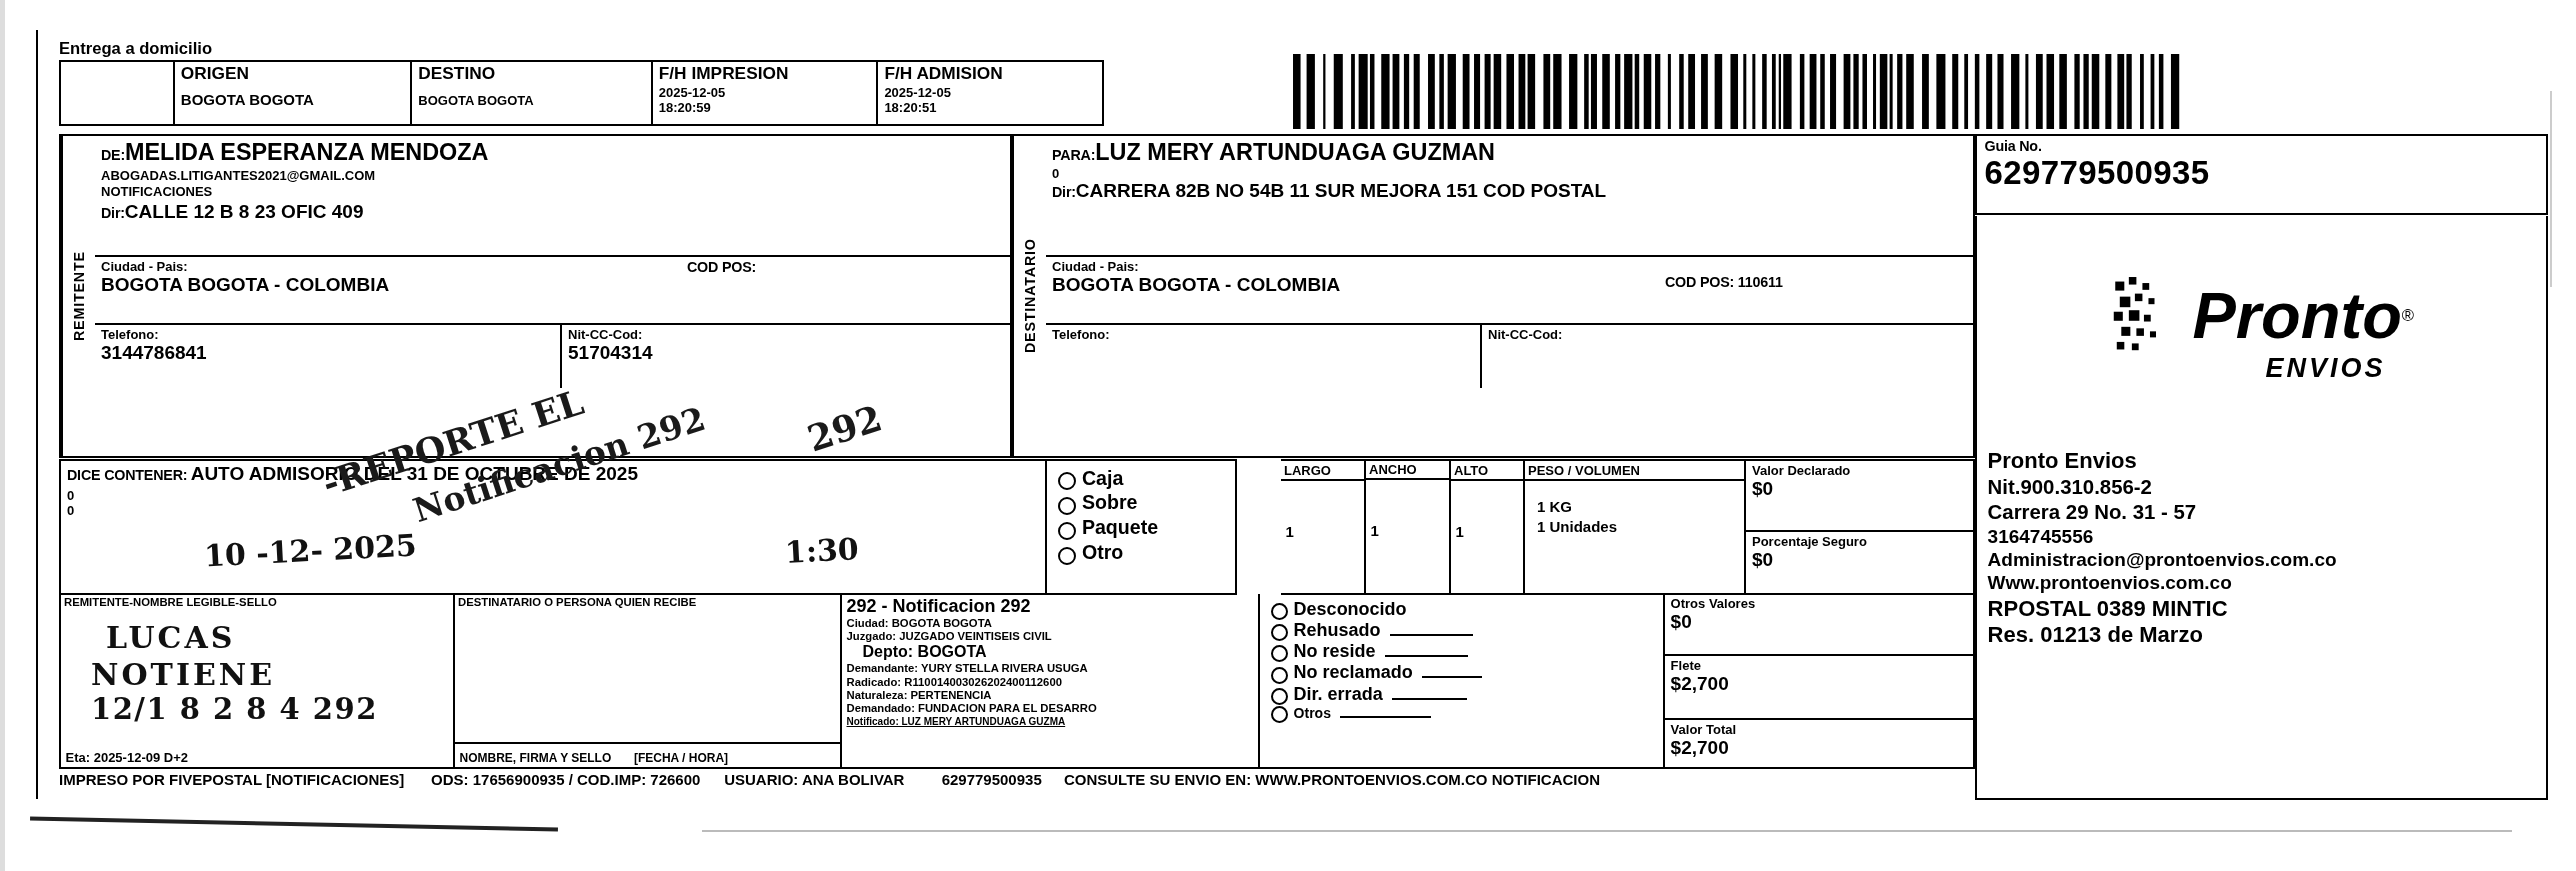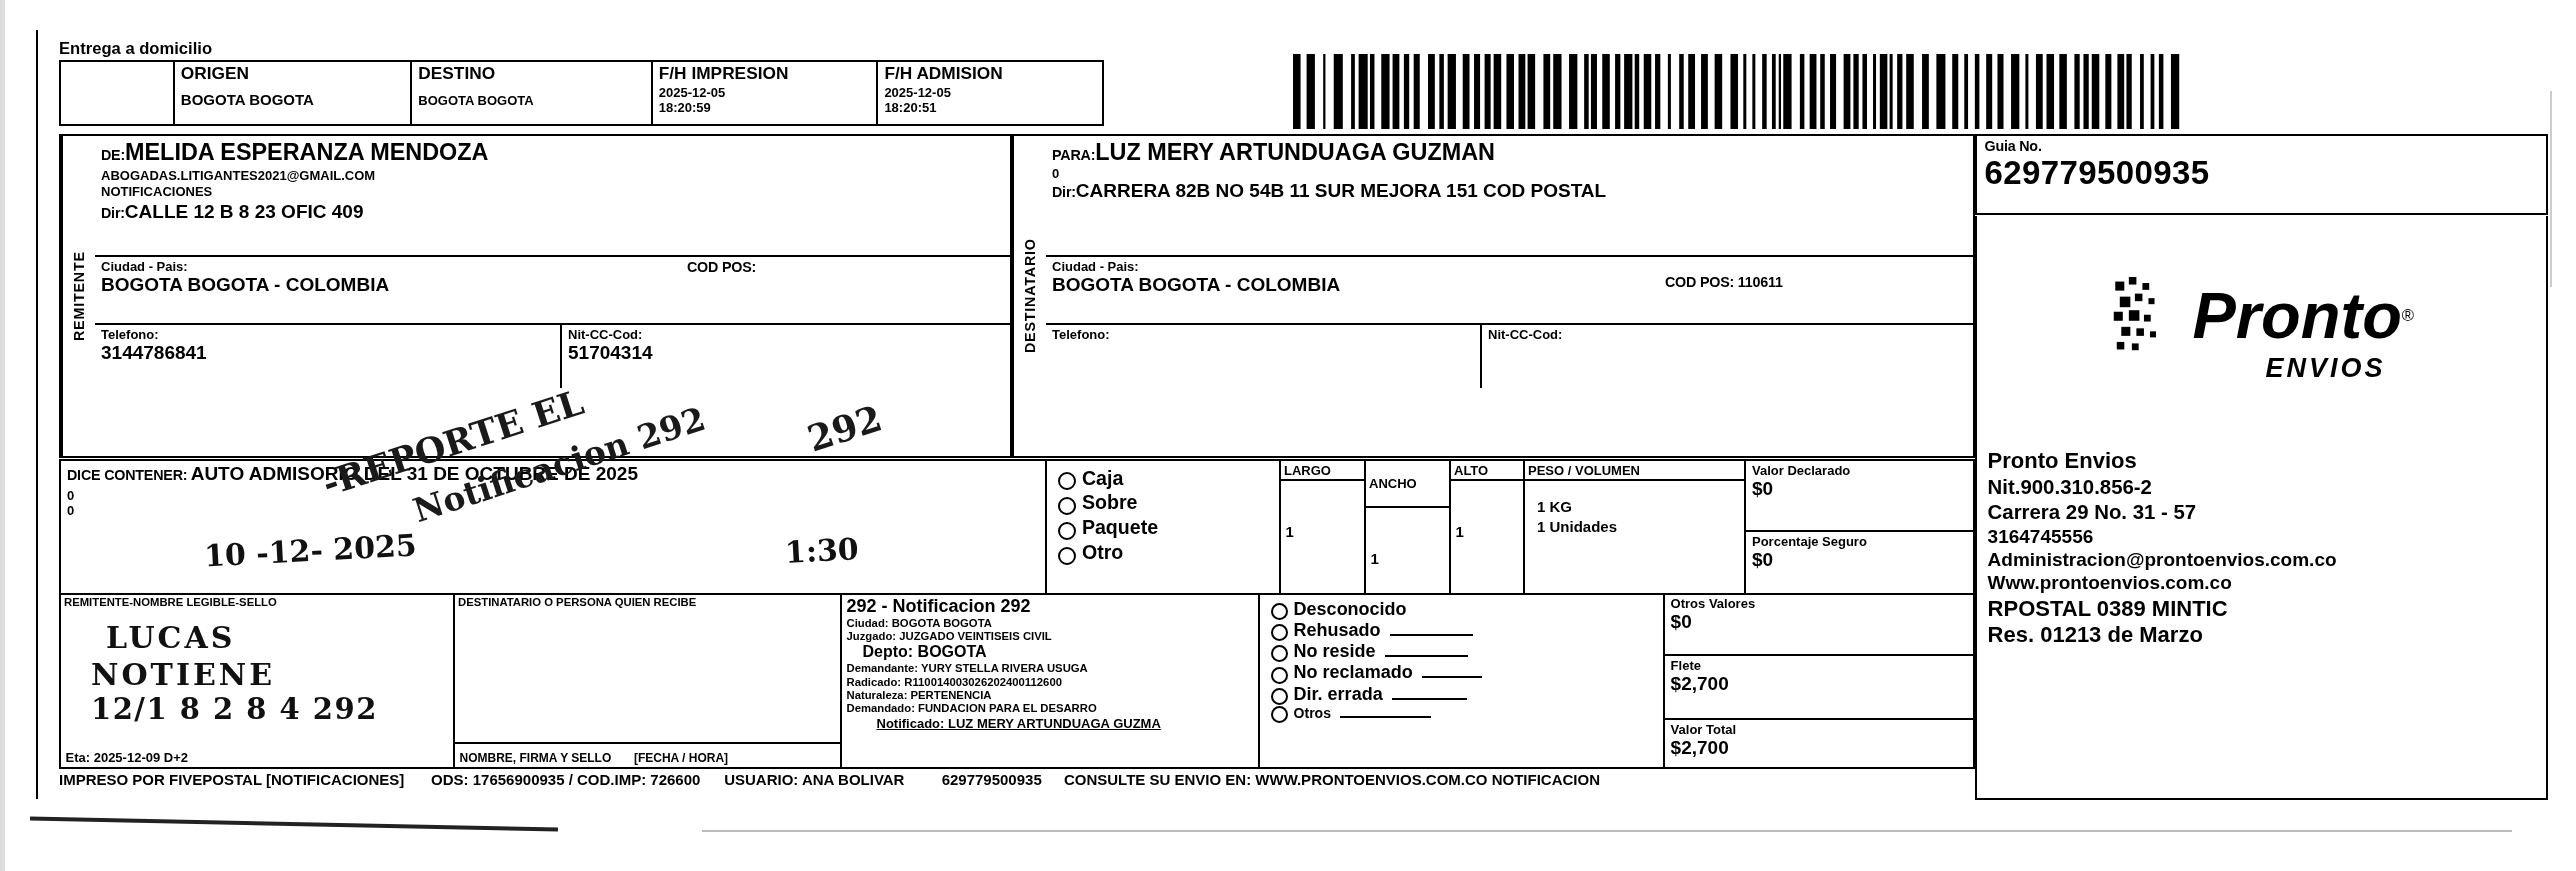--- a/index.html
+++ b/index.html
@@ -67,21 +67,21 @@
   #logoBox { left: 1975px; top: 216px; width: 573px; height: 584px; border-top: none; }
 
   .pronto-text {
     font-family: "Liberation Sans", sans-serif;
     font-style: italic;
     font-weight: bold;
   }
 
   
   #diceBox { left: 59px; top: 459px; width: 988px; height: 136px; }
-  #optBox { left: 1047px; top: 459px; width: 234px; height: 136px; }
+  #optBox { left: 1047px; top: 459px; width: 190px; height: 136px; }
   #dimBox { left: 1281px; top: 459px; width: 694px; height: 136px; }
 
   
   #sigBox { left: 59px; top: 594px; width: 1916px; height: 175px; }
 
   #footer { left: 59px; top: 771px; width: 2489px; font-size: 15px; font-weight: bold; }
 
   .circ {
     display: inline-block; width: 14.3px; height: 14.3px;
     border: 2.3px solid #000; border-radius: 50%;
@@ -368,21 +368,21 @@
     </div>
   </div>
 
   <div class="abs bdr" id="dimBox" style="border-left:none;">
     <div style="display:flex; height:100%;">
       <div style="width:83px; border-right:2.3px solid #000;">
         <div class="lbl-xs" style="border-bottom:2.3px solid #000; padding:1.5px 3px;">LARGO</div>
         <div class="val-sm" style="padding:42px 4.5px 0 4.5px;">1</div>
       </div>
       <div style="width:83px; border-right:2.3px solid #000;">
-        <div class="lbl-xs" style="border-bottom:2.3px solid #000; padding:15px 3px;">ANCHO</div>
+        <div class="lbl-xs" style="border-bottom:2.3px solid #000; padding:1px 3px;">ANCHO</div>
         <div class="val-sm" style="padding:42px 4.5px 0 4.5px;">1</div>
       </div>
       <div style="width:72px; border-right:2.3px solid #000;">
         <div class="lbl-xs" style="border-bottom:2.3px solid #000; padding:1.5px 3px;">ALTO</div>
         <div class="val-sm" style="padding:42px 4.5px 0 4.5px;">1</div>
       </div>
       <div style="width:219px; border-right:2.3px solid #000;">
         <div class="lbl-xs" style="border-bottom:2.3px solid #000; padding:1.5px 3px;">PESO / VOLUMEN</div>
         <div class="val-sm" style="padding:16.6px 4.5px 0 12px;">1 KG</div>
         <div class="val-sm" style="padding:3px 4.5px 0 12px;">1 Unidades</div>
@@ -422,21 +422,21 @@
 
       <div style="width:407px; border-right:2.3px solid #000; padding:1.5px 4.5px; line-height:1.18;">
         <div style="font-size:18px; font-weight:bold;">292 - Notificacion 292</div>
         <div style="font-size:11.3px; font-weight:bold;">Ciudad: BOGOTA BOGOTA</div>
         <div style="font-size:11.3px; font-weight:bold;">Juzgado: JUZGADO VEINTISEIS CIVIL</div>
         <div style="font-size:16px; font-weight:bold;margin-left:16px;">Depto: BOGOTA</div>
         <div style="font-size:11.3px; font-weight:bold;">Demandante: YURY STELLA RIVERA USUGA</div>
         <div style="font-size:11.3px; font-weight:bold;">Radicado: R110014003026202400112600</div>
         <div style="font-size:11.3px; font-weight:bold;">Naturaleza: PERTENENCIA</div>
         <div style="font-size:11.3px; font-weight:bold;">Demandado: FUNDACION PARA EL DESARRO</div>
-        <div style="font-size:13px; font-weight:bold; text-decoration:underline;margin-left:30px;">Notificado: LUZ MERY ARTUNDUAGA GUZMA</div>
+        <div style="font-size:10px; font-weight:bold; text-decoration:underline;">Notificado: LUZ MERY ARTUNDUAGA GUZMA</div>
       </div>
 
       <div style="width:392px; border-right:2.3px solid #000; padding:4.5px 0 0 10.6px; line-height:1.16;">
         <div><span class="circ" style="width:13px;height:13px;"></span><span style="font-size:18px; font-weight:bold;">Desconocido</span></div>
         <div><span class="circ" style="width:13px;height:13px;"></span><span style="font-size:18px; font-weight:bold;">Rehusado</span><span class="dotted-line" style="width:83px; margin-left:9px;"></span></div>
         <div><span class="circ" style="width:13px;height:13px;"></span><span style="font-size:18px; font-weight:bold;">No reside</span><span class="dotted-line" style="width:83px; margin-left:9px;"></span></div>
         <div><span class="circ" style="width:13px;height:13px;"></span><span style="font-size:18px; font-weight:bold;">No reclamado</span><span class="dotted-line" style="width:60px; margin-left:9px;"></span></div>
         <div><span class="circ" style="width:13px;height:13px;"></span><span style="font-size:18px; font-weight:bold;">Dir. errada</span><span class="dotted-line" style="width:75px; margin-left:9px;"></span></div>
         <div><span class="circ" style="width:13px;height:13px;"></span><span style="font-size:14px; font-weight:bold;">Otros</span><span class="dotted-line" style="width:91px; margin-left:9px;"></span></div>
       </div>

